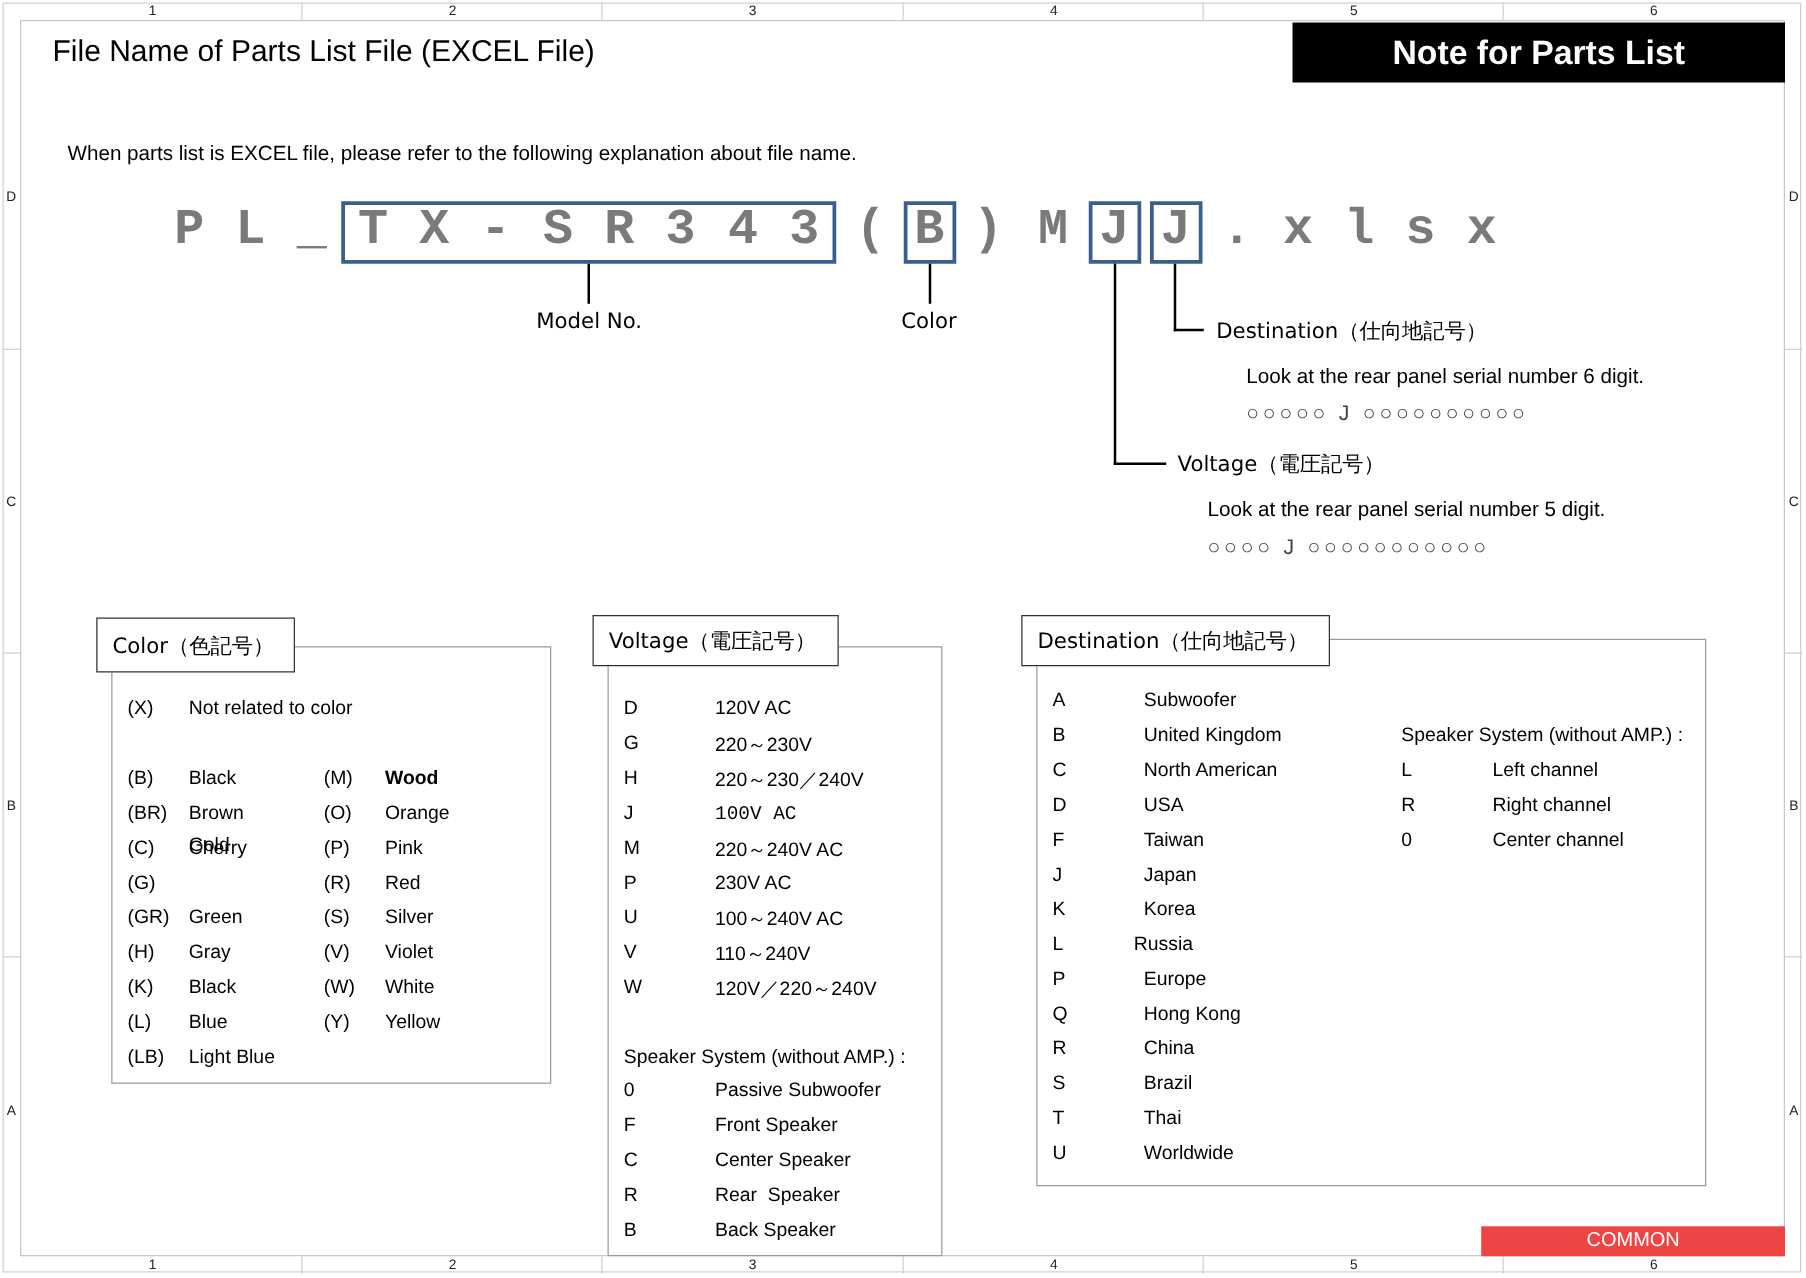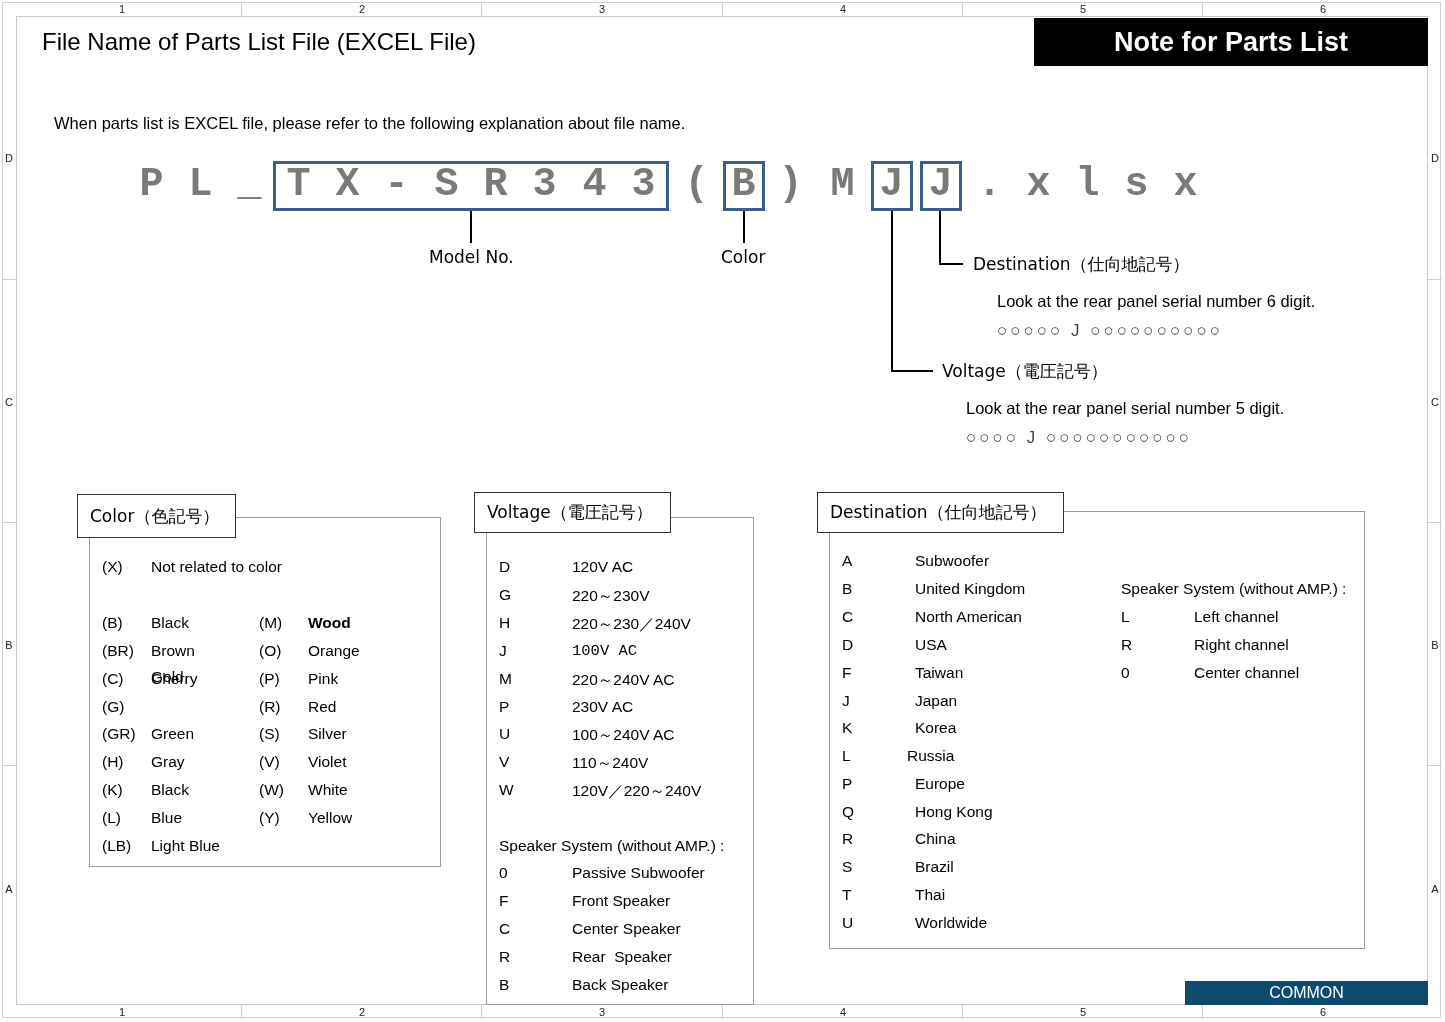--- a/index.html
+++ b/index.html
@@ -24,21 +24,21 @@
   .fn-box { border:3px solid #3a5f8f; box-sizing:border-box; }
   .line { background:#000; }
   .callout { font-family:"DejaVu Sans", sans-serif; font-size:17px; }
   .note { font-size:16.5px; }
   .circles { font-size:17px; letter-spacing:3px; color:#444; }
 
   .panel { border:1px solid #9a9a9a; box-sizing:border-box; background:#fff; }
   .panel-head { border:1.5px solid #333; box-sizing:border-box; background:#fff;
                 font-family:"DejaVu Sans", sans-serif; font-size:17px; padding:0 12px; display:flex; align-items:center; }
   .row { font-size:15.5px; position:absolute; white-space:pre; }
-  .common { left:1185px; top:981px; width:243px; height:24px; background:#0c4a6e; color:#fff; font-size:16px;
+  .common { left:1185px; top:981px; width:243px; height:24px; background:#ef4444; color:#fff; font-size:16px;
             display:flex; align-items:center; justify-content:center; }
 </style>
 </head>
 <body>
 
 <div class="abs frame-outer"></div>
 <div class="abs frame-inner"></div>
 
 <div>
   <div class="abs ruler-num" style="left:2px;top:3px;">1</div>

